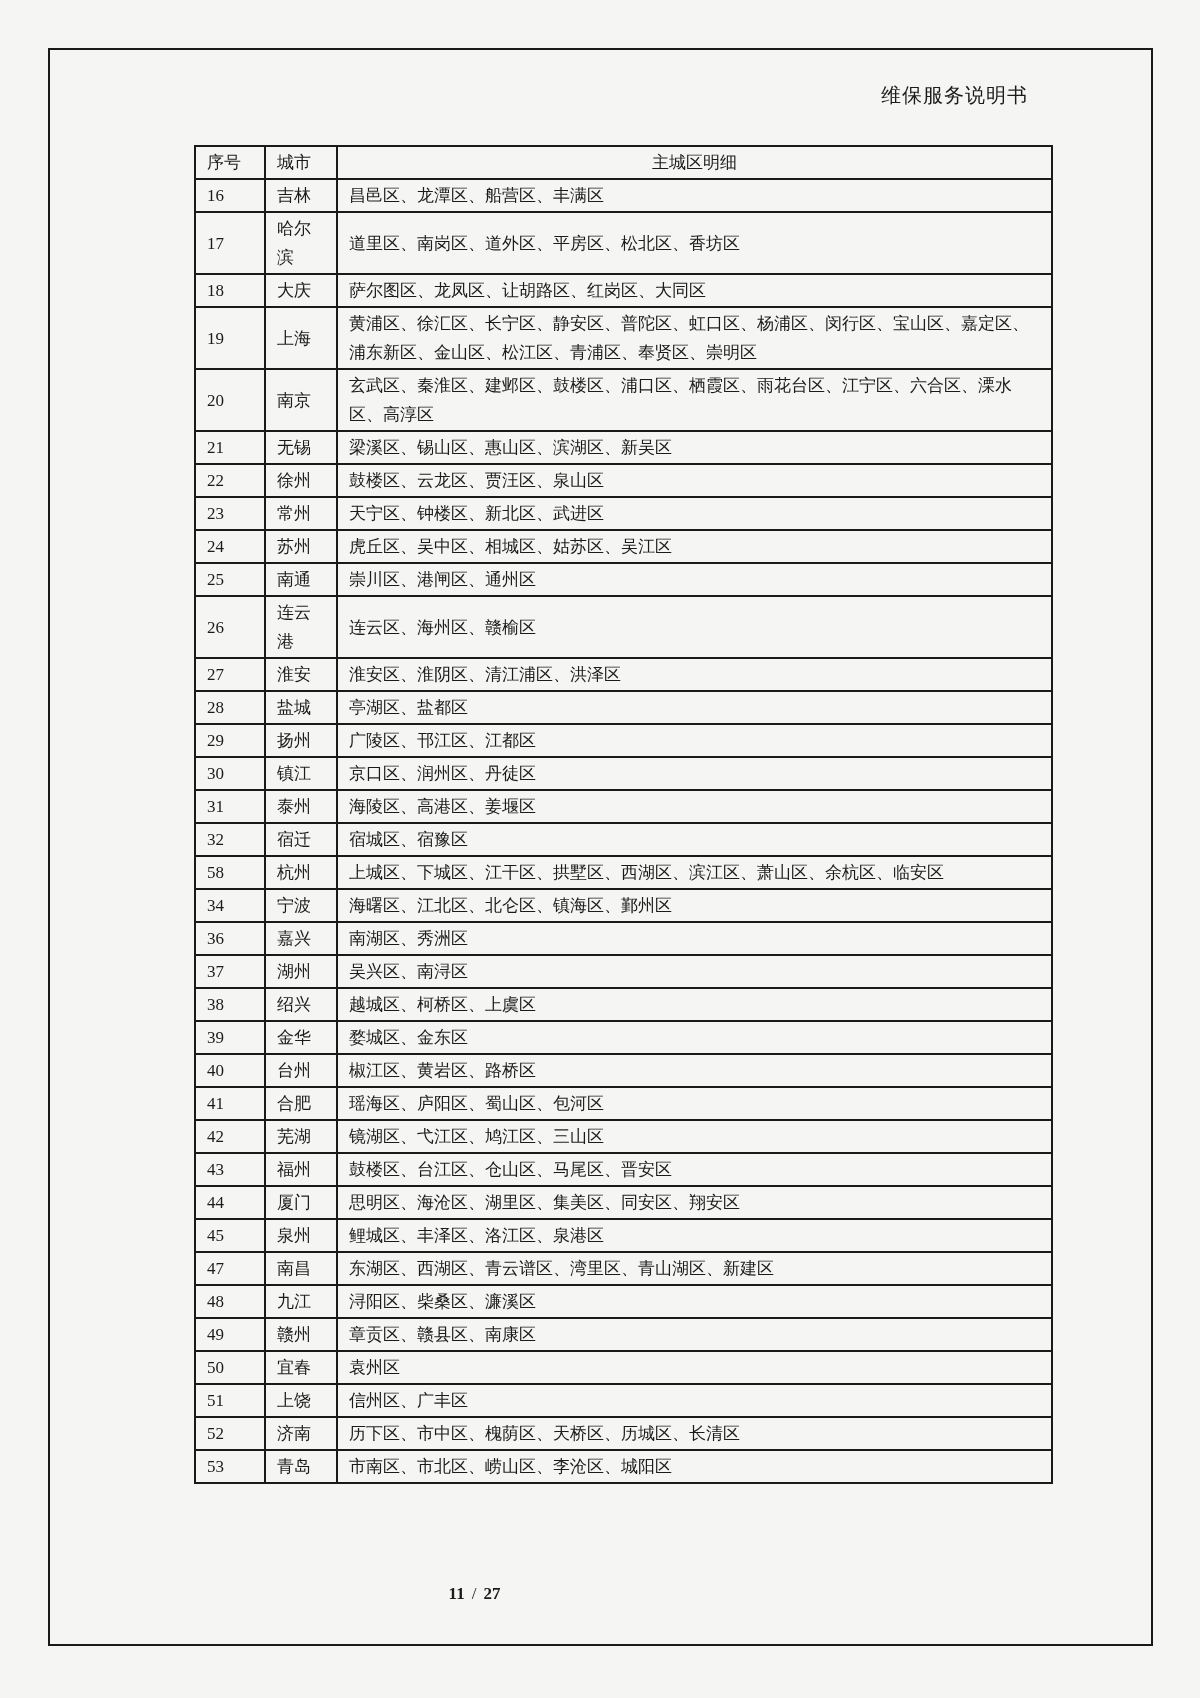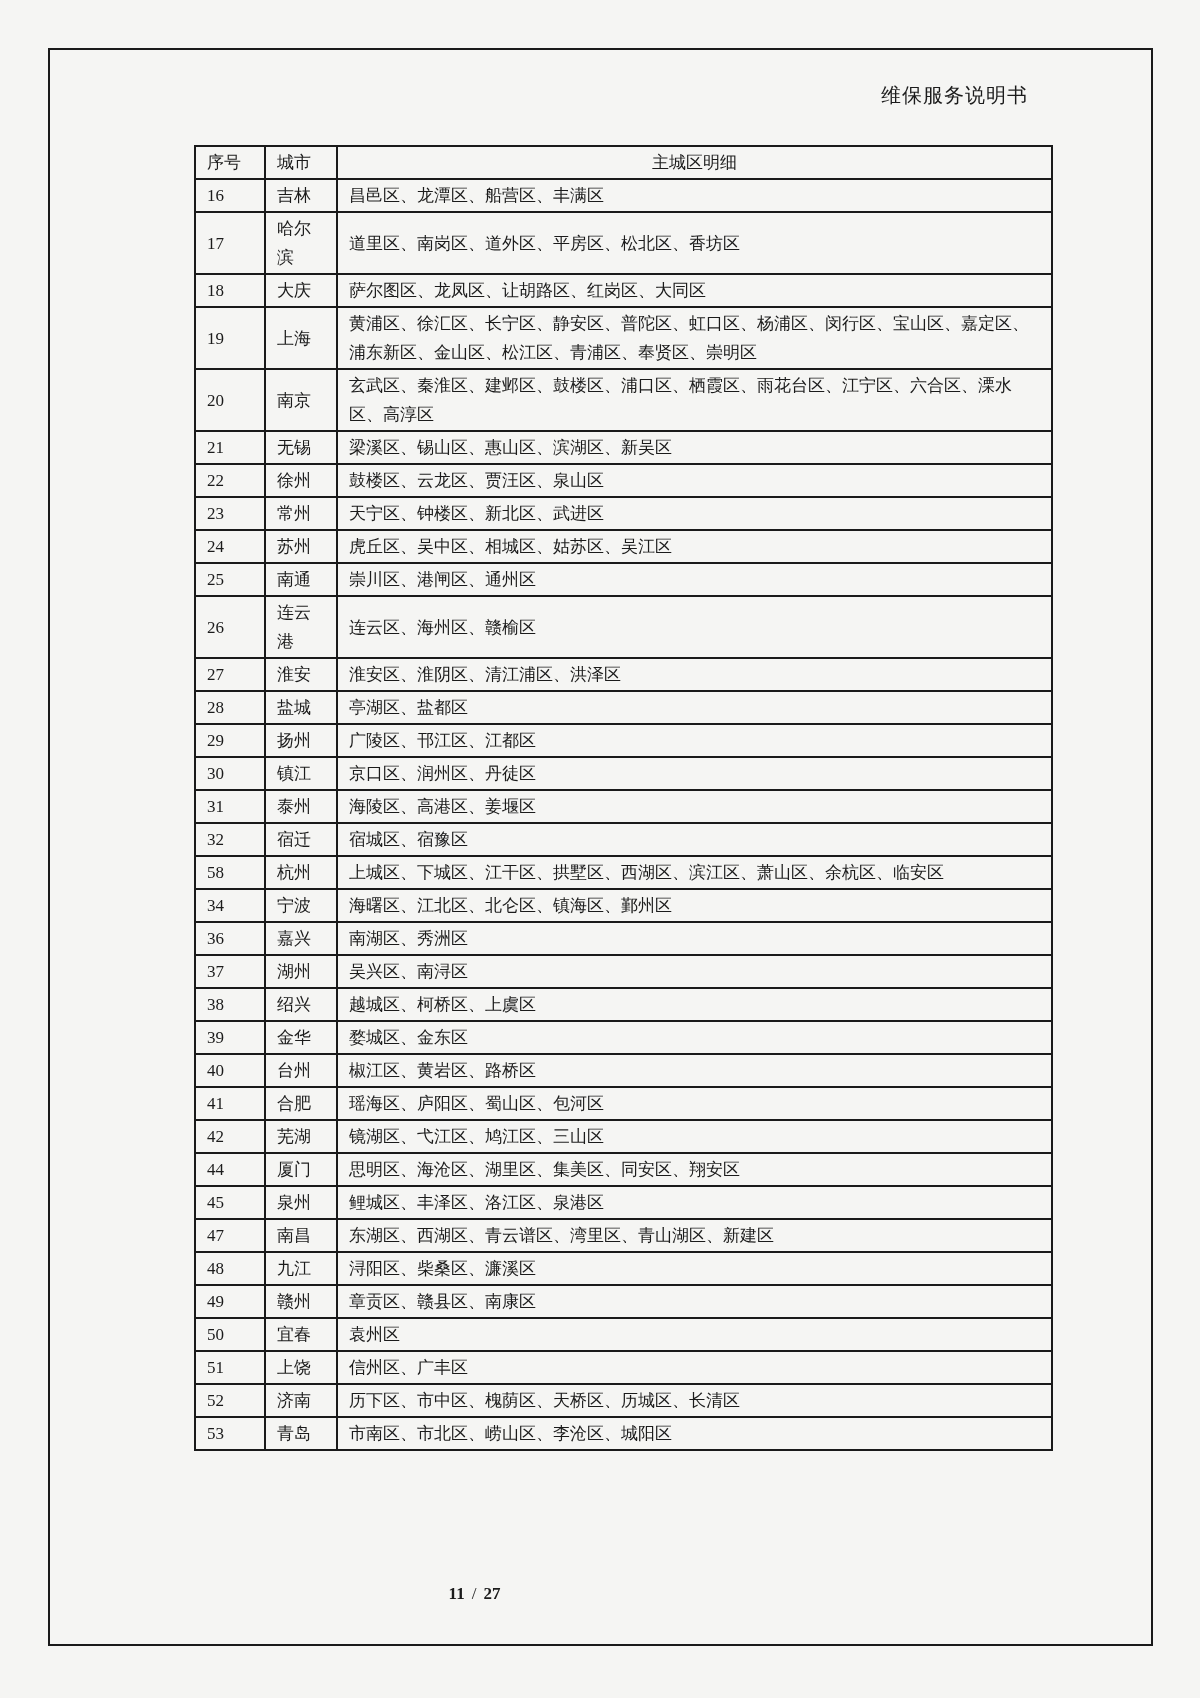--- a/index.html
+++ b/index.html
@@ -222,20 +222,25 @@
           <td class="cell-no">41</td>
           <td class="cell-city">合肥</td>
           <td class="cell-districts">瑶海区、庐阳区、蜀山区、包河区</td>
         </tr>
         <tr>
           <td class="cell-no">42</td>
           <td class="cell-city">芜湖</td>
           <td class="cell-districts">镜湖区、弋江区、鸠江区、三山区</td>
         </tr>
         <tr>
+          <td class="cell-no">43</td>
+          <td class="cell-city">福州</td>
+          <td class="cell-districts">鼓楼区、台江区、仓山区、马尾区、晋安区</td>
+        </tr>
+        <tr>
           <td class="cell-no">44</td>
           <td class="cell-city">厦门</td>
           <td class="cell-districts">思明区、海沧区、湖里区、集美区、同安区、翔安区</td>
         </tr>
         <tr>
           <td class="cell-no">45</td>
           <td class="cell-city">泉州</td>
           <td class="cell-districts">鲤城区、丰泽区、洛江区、泉港区</td>
         </tr>
         <tr>

